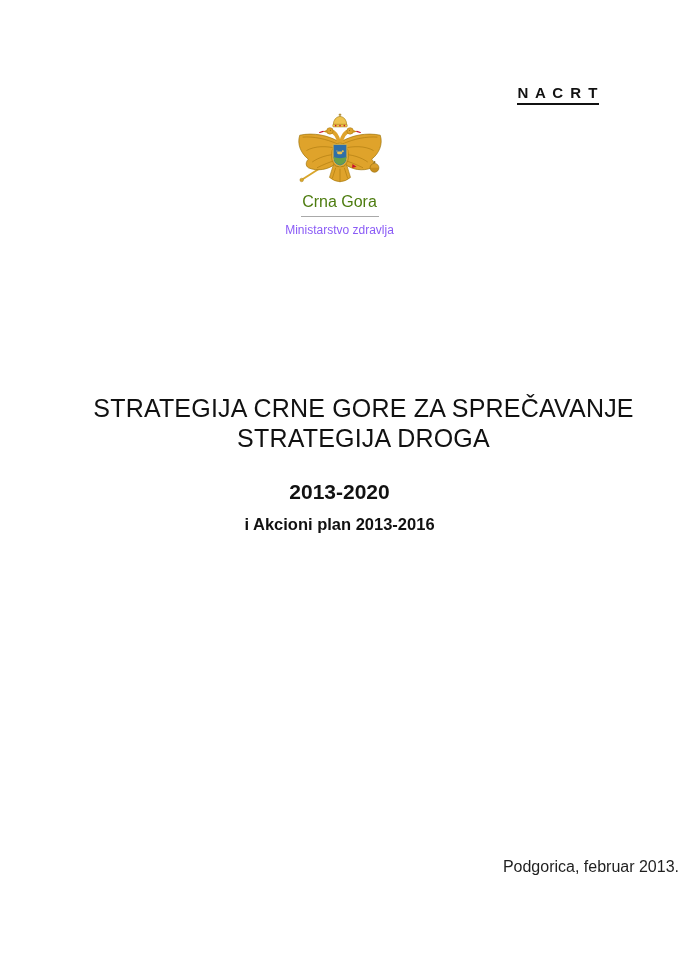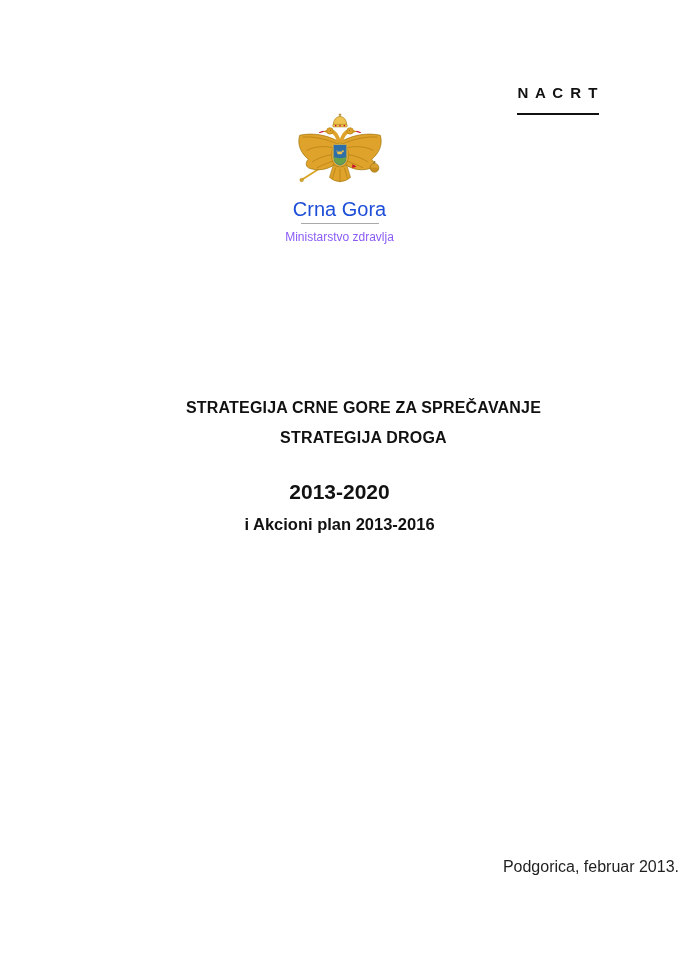--- a/index.html
+++ b/index.html
@@ -16,41 +16,41 @@
   }
   .draft-label {
     position: absolute;
     top: 84px;
     right: 80px;
     font-size: 15px;
     font-weight: bold;
     letter-spacing: 1.5px;
     color: #111;
     border-bottom: 2px solid #111;
-    padding-bottom: 12px;
+    padding-bottom: 2px;
     white-space: pre;
   }
   .ministry-header {
     position: absolute;
     top: 112px;
     left: 0;
     width: 100%;
     text-align: center;
   }
   .emblem {
     display: block;
     width: 92px;
     height: 79px;
     margin: 0 auto;
   }
   .country-name {
-    font-size: 20px;
+    font-size: 16px;
     line-height: 18px;
-    margin-top: 9px;
-    color: #1d4ed8;
+    margin-top: 2px;
+    color: #4d7c0f;
   }
   .header-divider {
     width: 78px;
     height: 1px;
     background: #a9a9a9;
     margin: 5px auto 4px auto;
   }
   .ministry-name {
     font-size: 12px;
     line-height: 18px;
@@ -58,22 +58,22 @@
   }
   .title-block {
     position: absolute;
     top: 393px;
     left: 0;
     width: 100%;
     text-align: center;
     color: #111;
   }
   .title-line {
-    font-size: 16px;
-    font-weight: bold;
+    font-size: 25px;
+    font-weight: normal;
     line-height: 30px;
     letter-spacing: 0.2px;
     margin-left: 48px;
   }
   .strategy-period {
     font-size: 21px;
     font-weight: bold;
     line-height: 24px;
     margin-top: 27px;
   }

